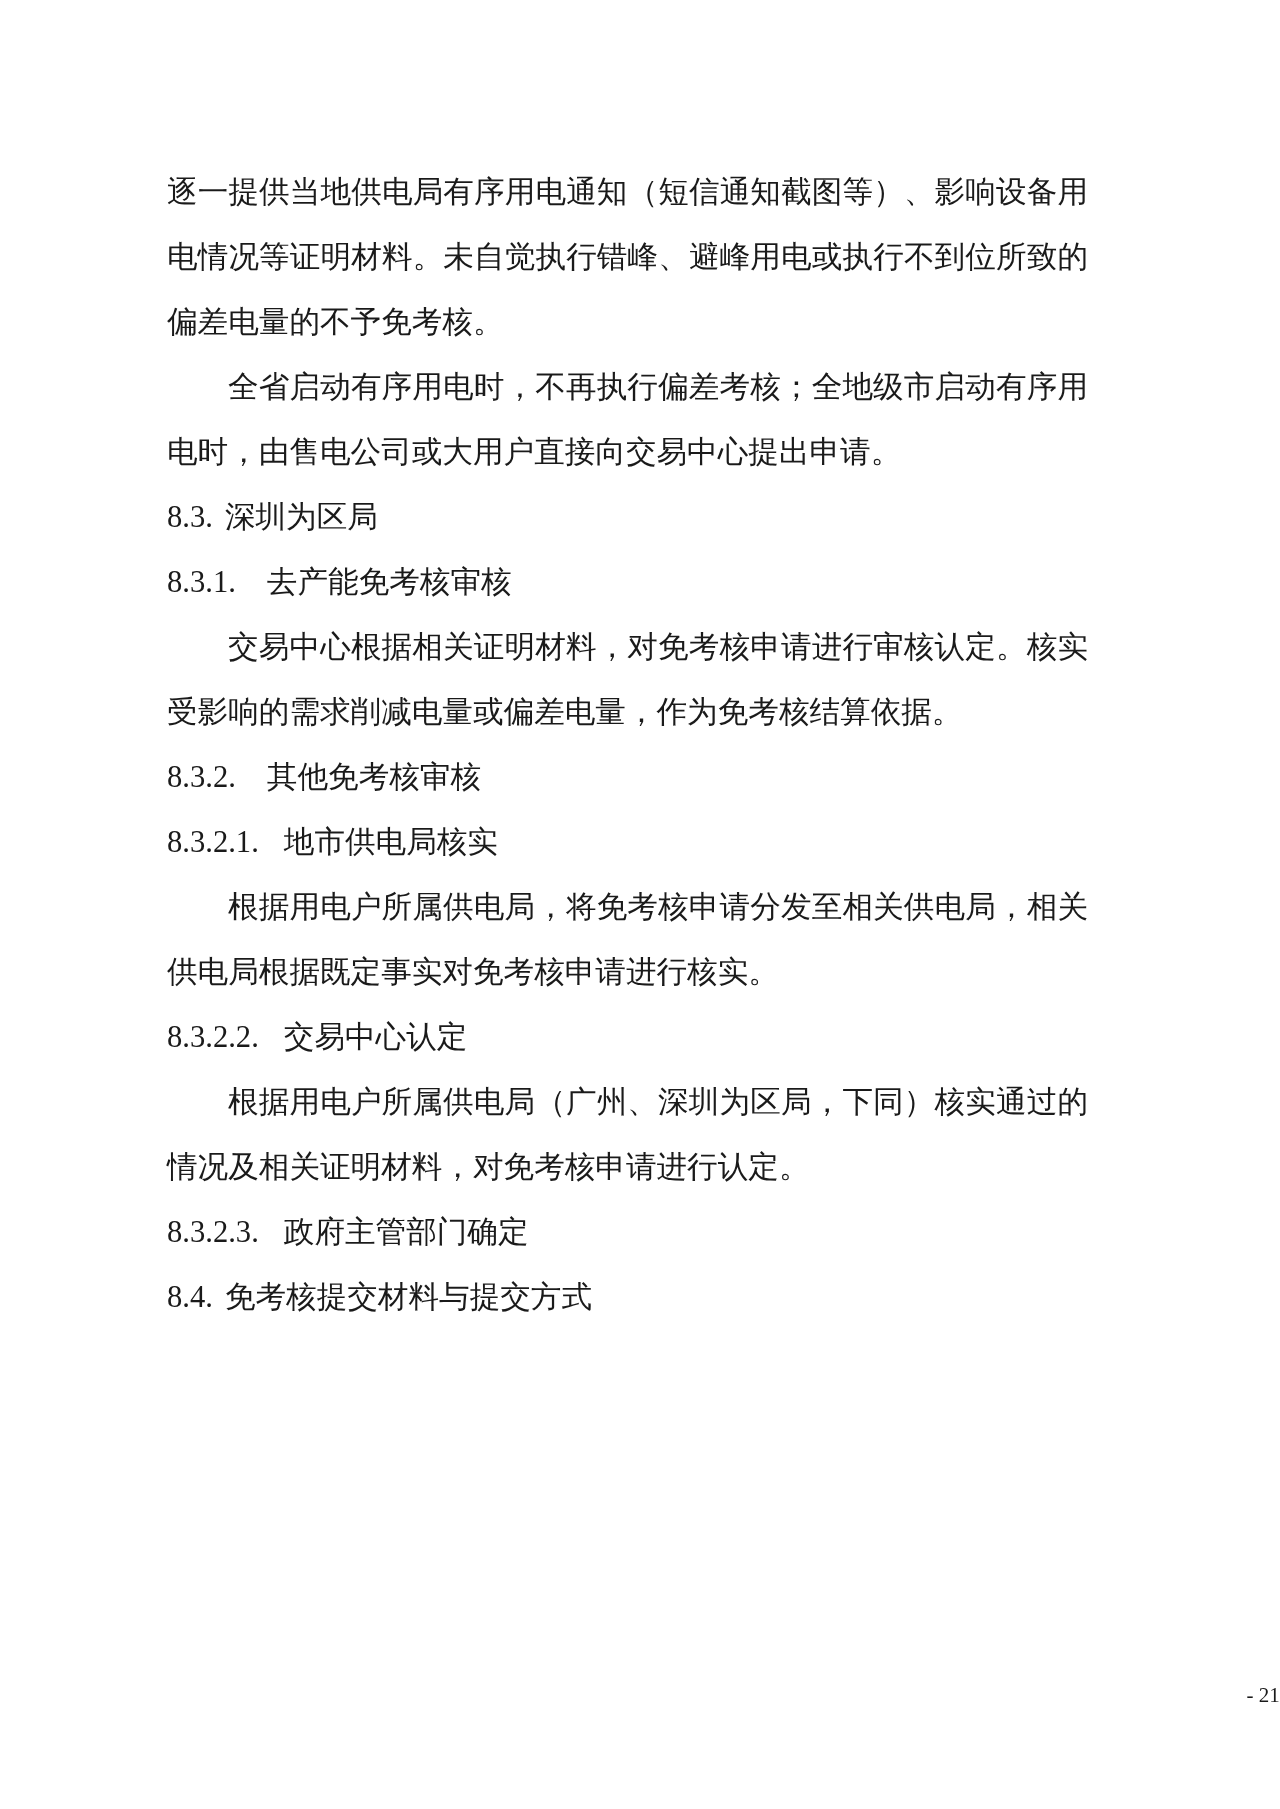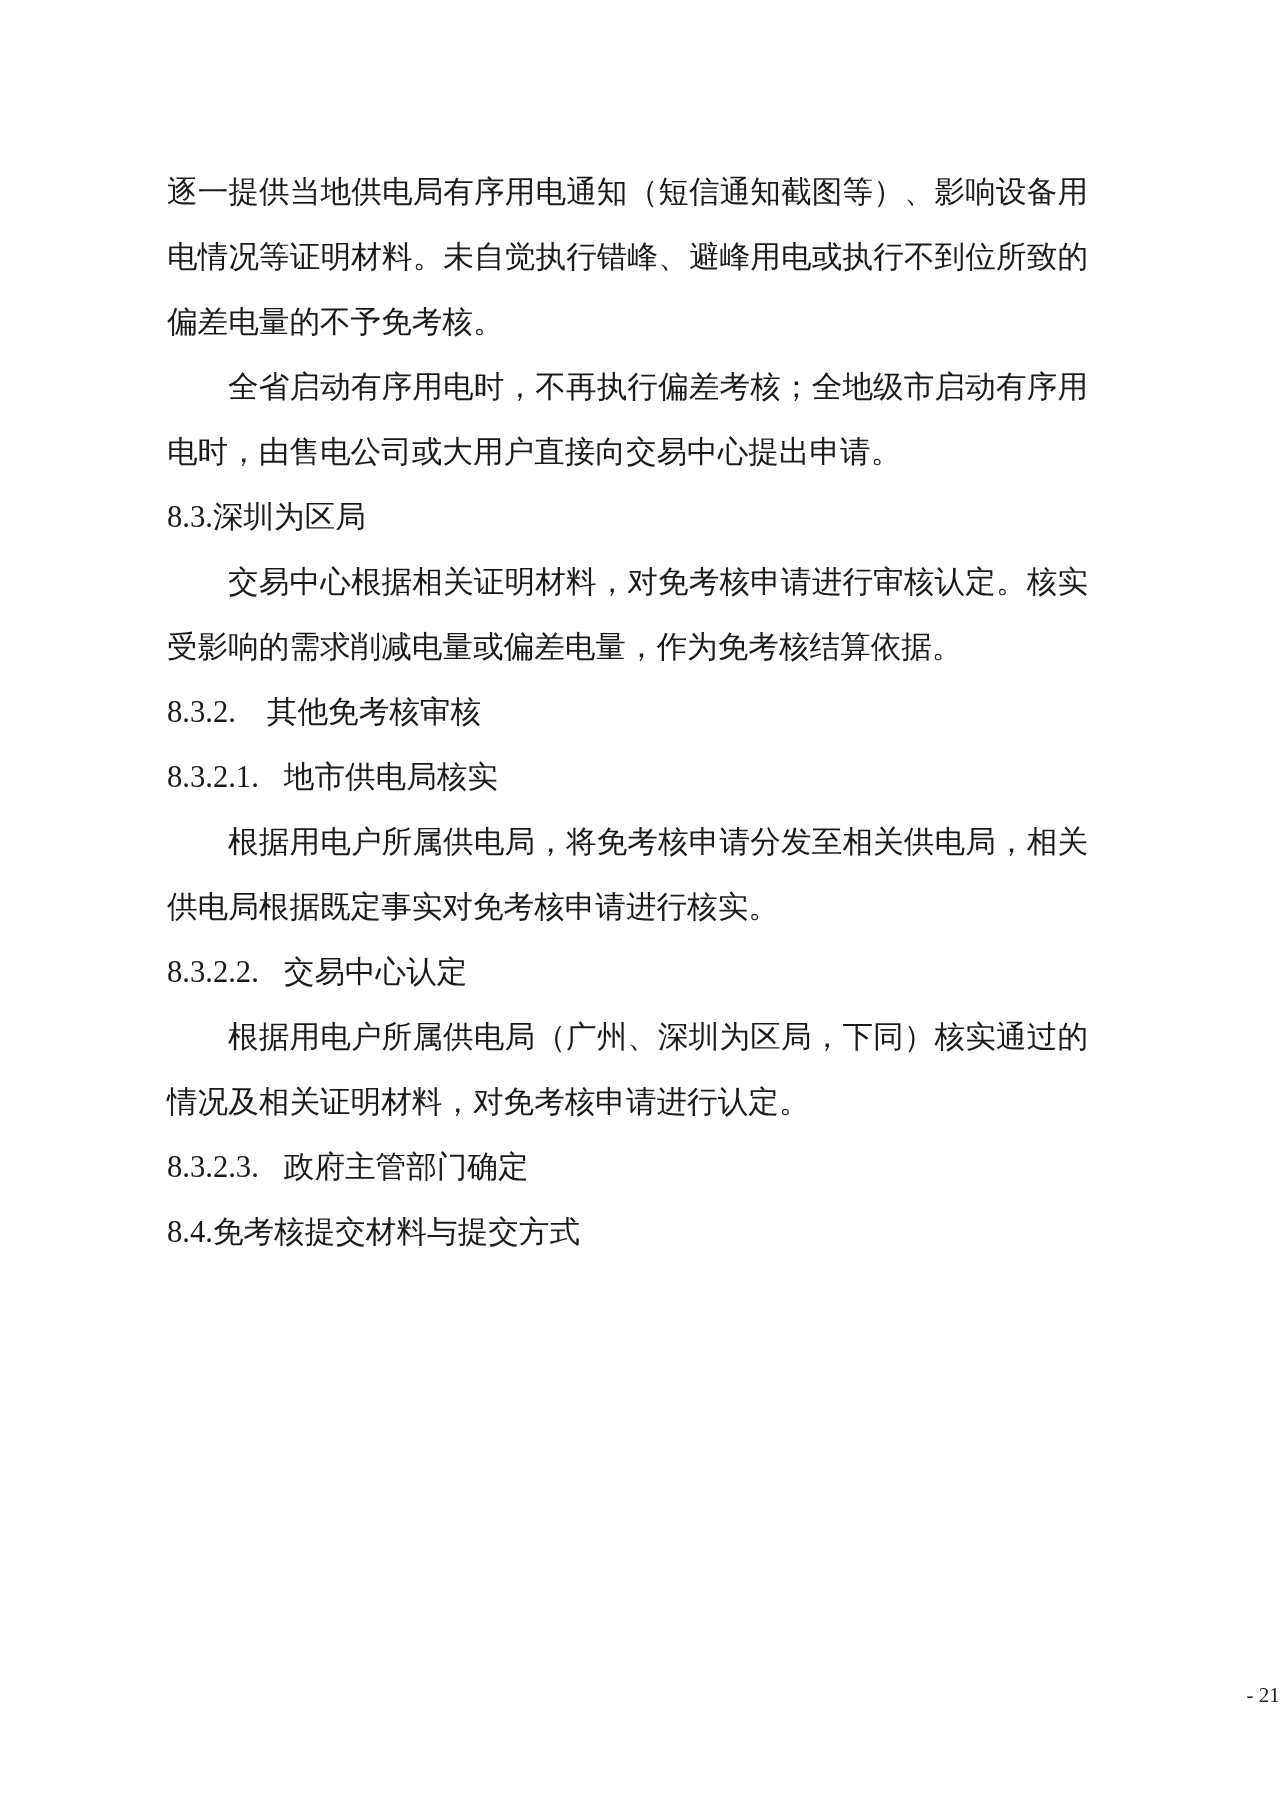--- a/index.html
+++ b/index.html
@@ -29,21 +29,21 @@
     text-justify: inter-ideograph;
     text-indent: 61px;
   }
   .para.no-indent { text-indent: 0; }
   .heading {
     font-weight: normal;
     text-align: left;
     white-space: nowrap;
   }
   .h-num { display: inline-block; }
-  .gap-none { margin-right: 0; }
+  .gap-none { margin-right: 12px; }
   .gap-lg { margin-right: 31px; }
   .gap-sm { margin-right: 25px; }
   .page-footer {
     position: absolute;
     top: 1680px;
     left: 12px;
     width: 100%;
     text-align: right;
     font-size: 21px;
     line-height: 30px;
@@ -55,20 +55,21 @@
 
 <div class="page">
   <main class="content">
 
     <p class="para no-indent">逐一提供当地供电局有序用电通知（短信通知截图等）、影响设备用电情况等证明材料。未自觉执行错峰、避峰用电或执行不到位所致的偏差电量的不予免考核。</p>
 
     <p class="para">全省启动有序用电时，不再执行偏差考核；全地级市启动有序用电时，由售电公司或大用户直接向交易中心提出申请。</p>
 
     <div class="heading"><span class="h-num gap-none">8.3.</span><span class="h-title">深圳为区局</span></div>
 
+    <div class="heading"><span class="h-num gap-lg">8.3.1.</span><span class="h-title">去产能免考核审核</span></div>
 
     <p class="para">交易中心根据相关证明材料，对免考核申请进行审核认定。核实受影响的需求削减电量或偏差电量，作为免考核结算依据。</p>
 
     <div class="heading"><span class="h-num gap-lg">8.3.2.</span><span class="h-title">其他免考核审核</span></div>
 
     <div class="heading"><span class="h-num gap-sm">8.3.2.1.</span><span class="h-title">地市供电局核实</span></div>
 
     <p class="para">根据用电户所属供电局，将免考核申请分发至相关供电局，相关供电局根据既定事实对免考核申请进行核实。</p>
 
 

